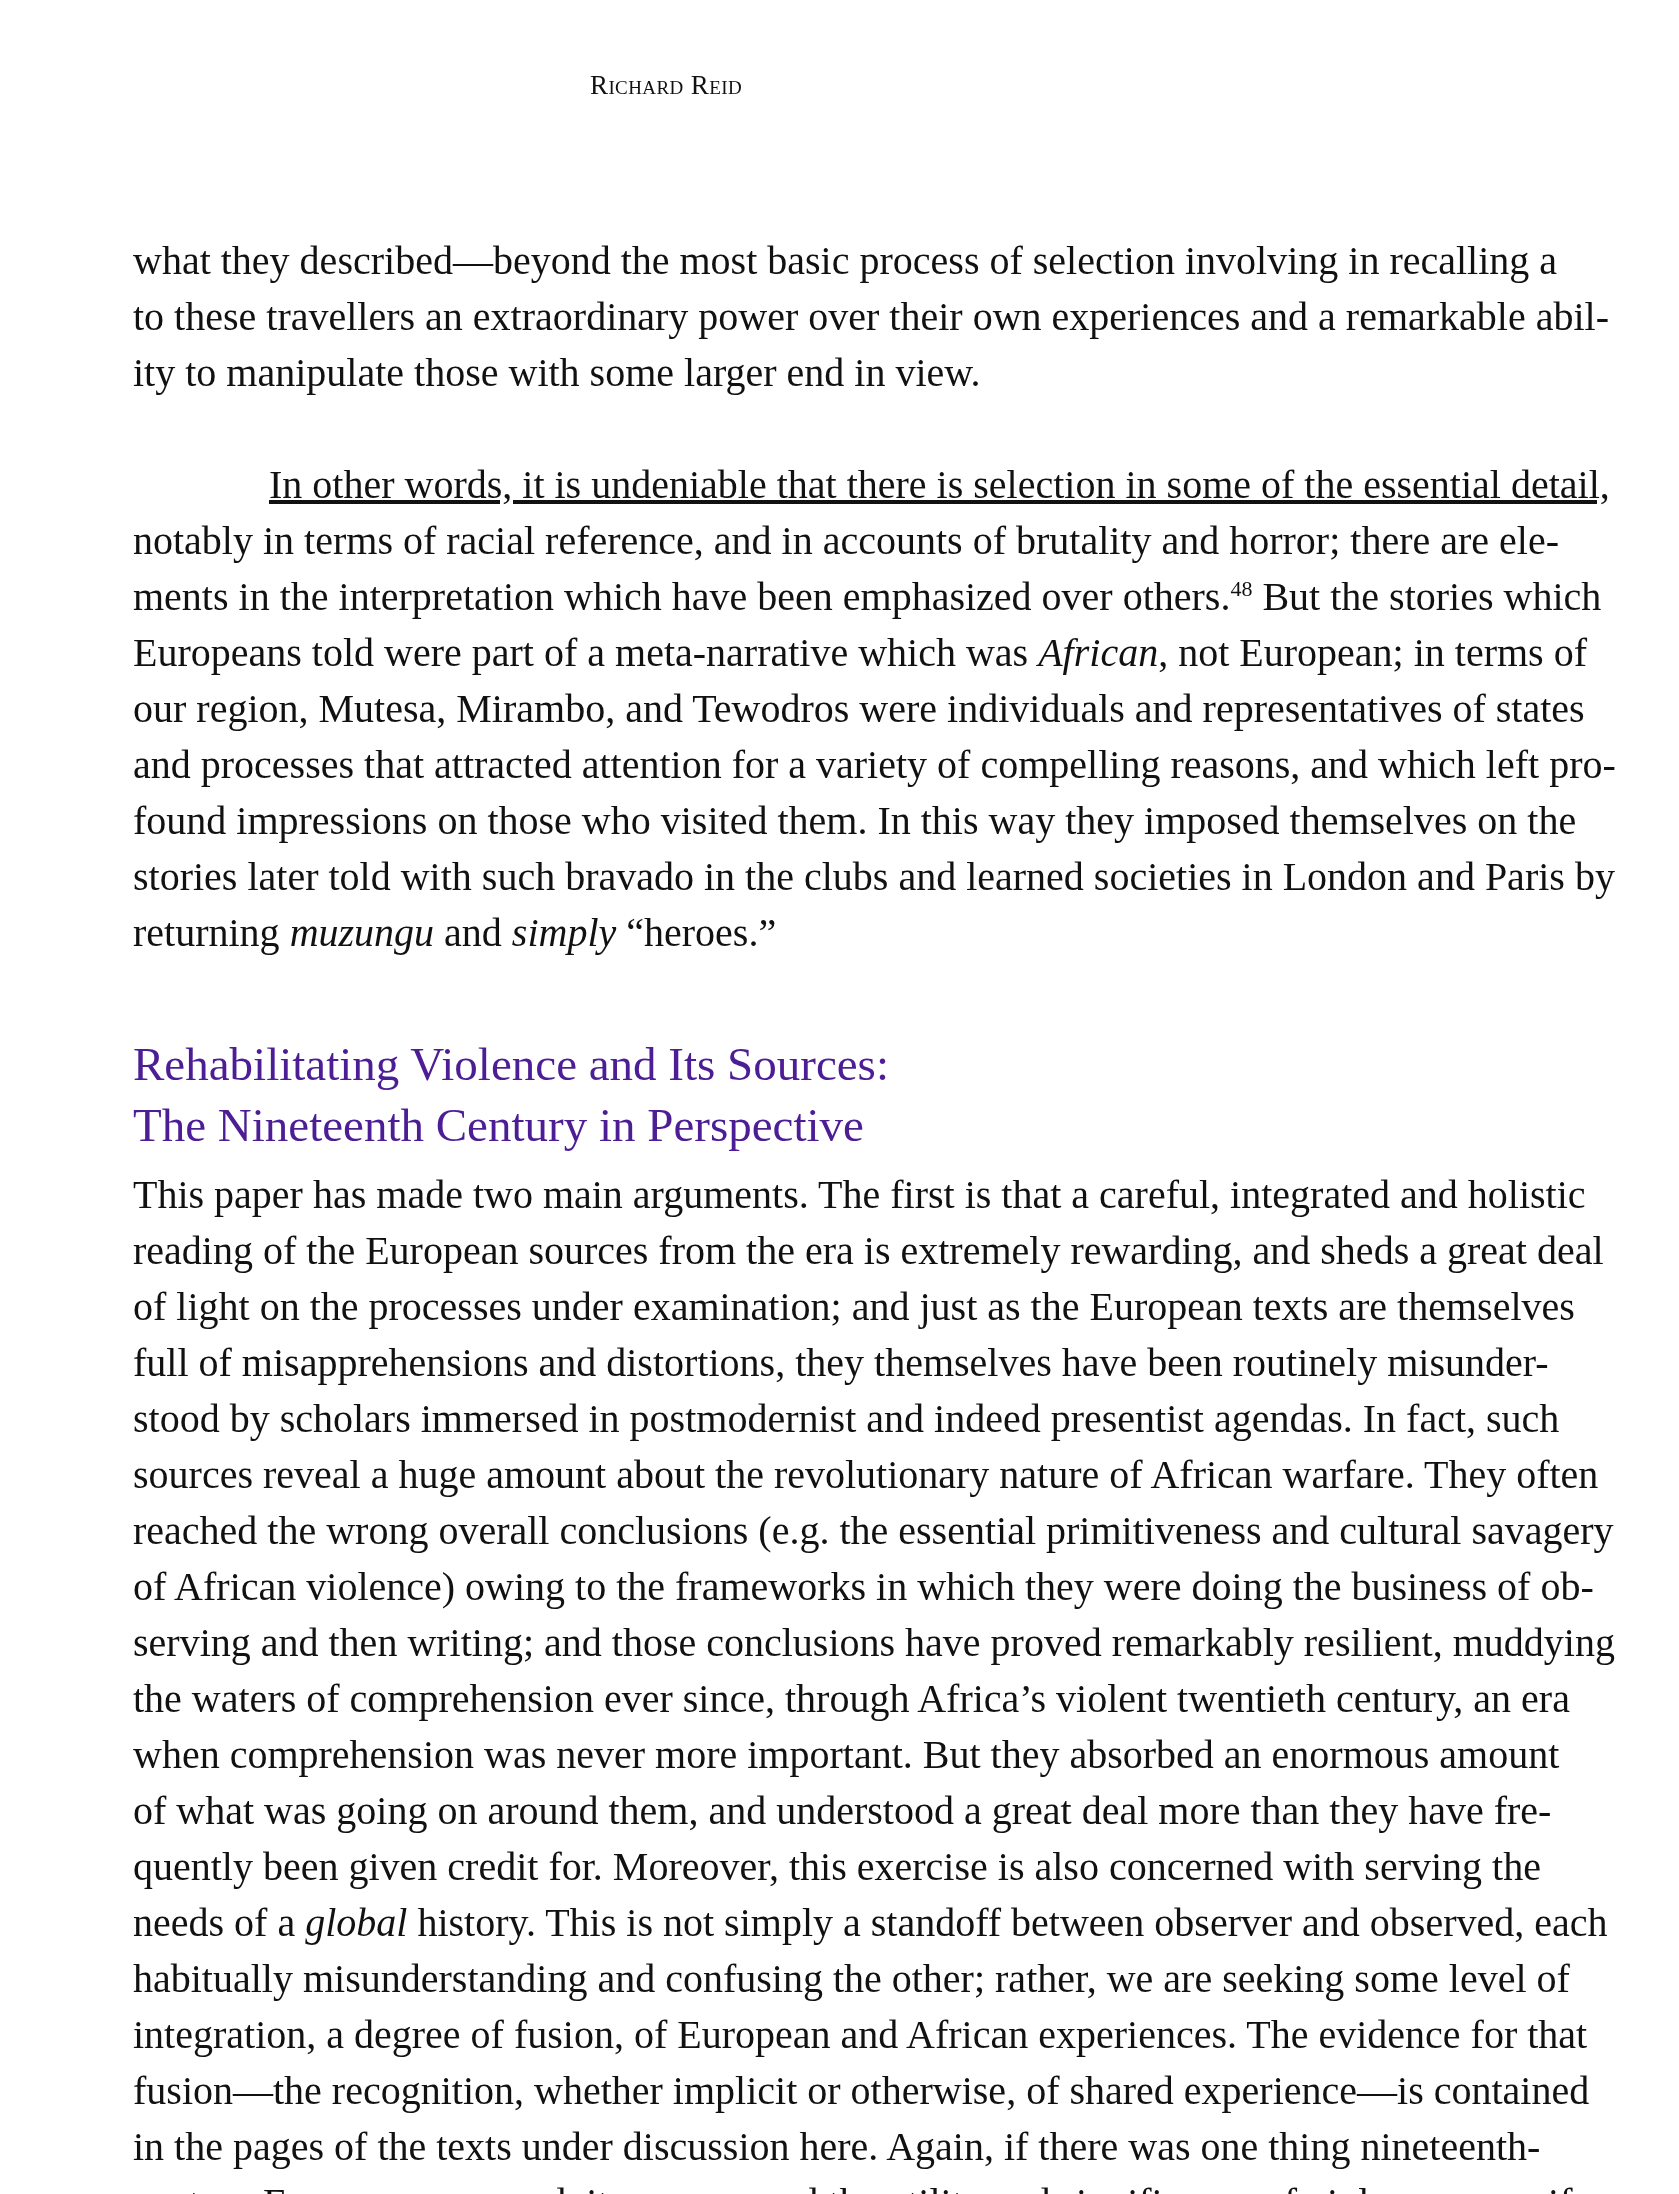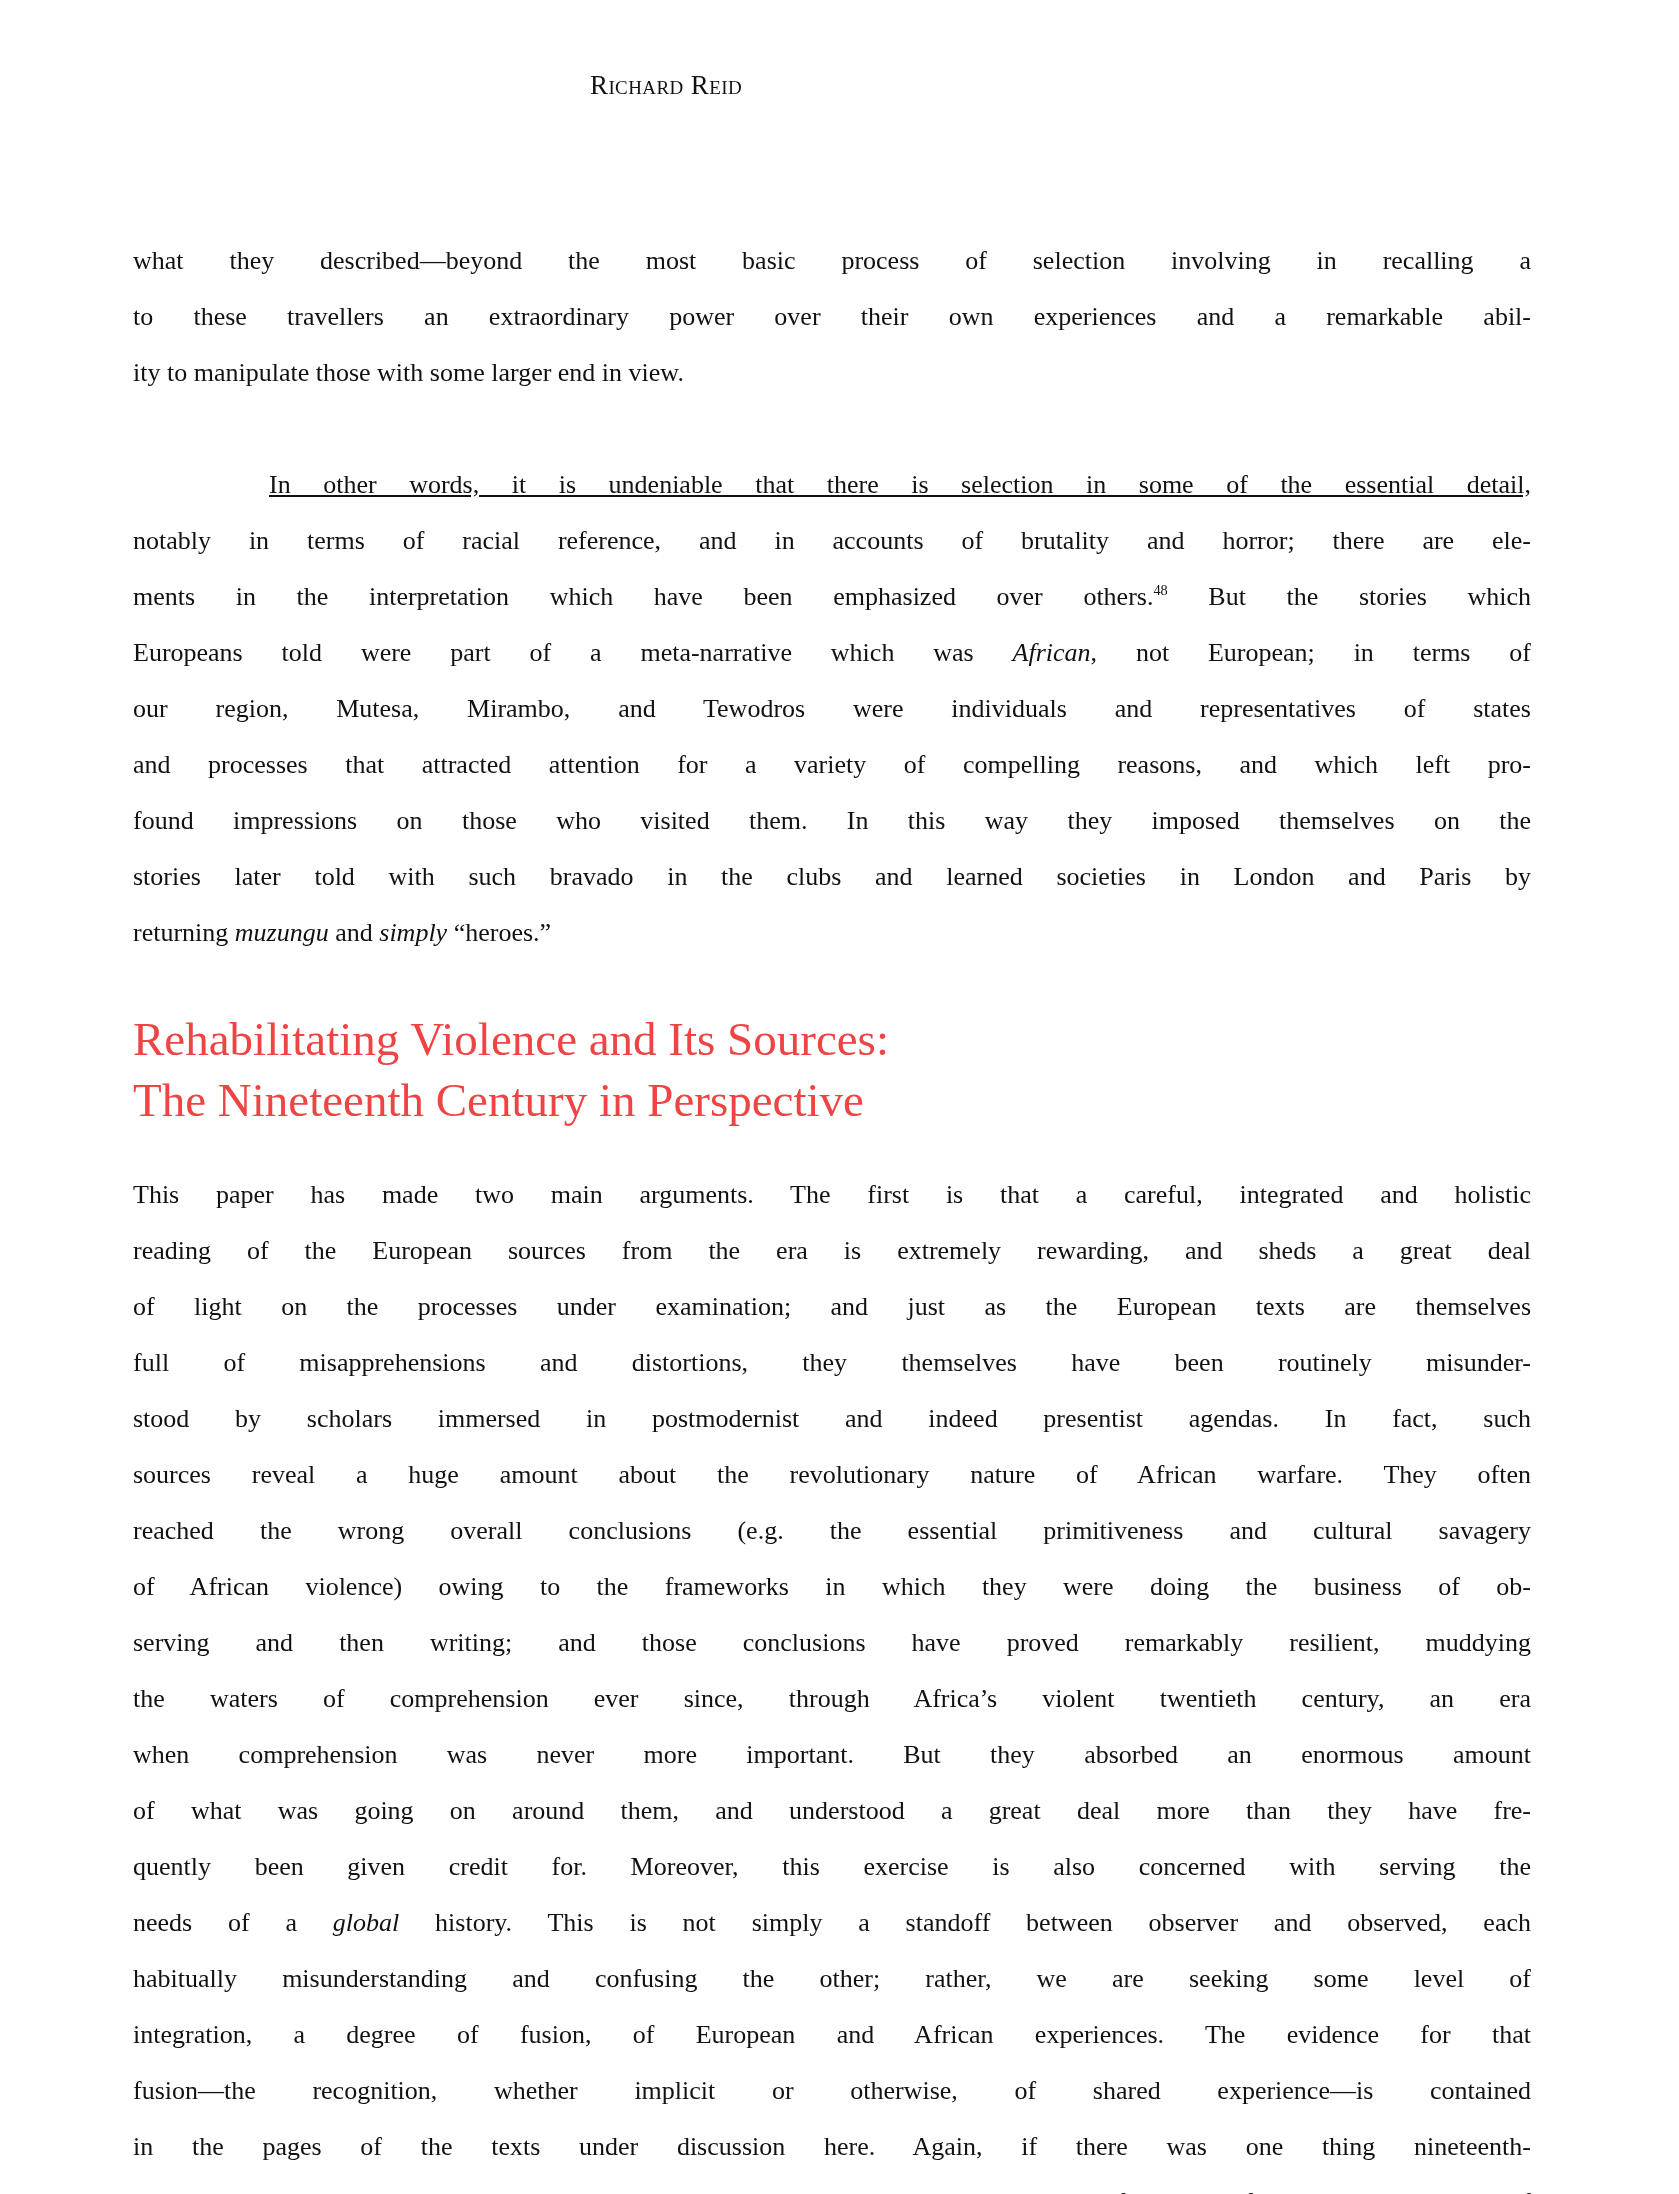--- a/index.html
+++ b/index.html
@@ -1,23 +1,23 @@
 <!DOCTYPE html>
 <html style="font-size:7px"><head>
 <meta charset="utf-8">
 <style>
   html, body { margin: 0; padding: 0; background: #ffffff; }
   body { width: 1680px; height: 2562px; position: relative; overflow: hidden; }
   .page { position: absolute; left: 0; top: 0; width: 1680px; height: 2562px; background: #fff; color: #111; font-family: "Liberation Serif", "DejaVu Serif", serif; }
   .running-head { position: absolute; top: 70px; left: 0; width: 1332px; text-align: center; font-size: 27px; letter-spacing: 0.4px; font-variant: small-caps; }
   .text-block { position: absolute; left: 133px; width: 1398px; }
-  .line { display: block; height: 56px; line-height: 56px; font-size: 26px; white-space: nowrap; text-align: justify; text-align-last: justify; }
+  .line { display: block; height: 56px; line-height: 56px; font-size: 40px; white-space: nowrap; text-align: justify; text-align-last: justify; }
   .line.last { text-align-last: left; }
   .line.indent { padding-left: 136px; text-decoration: underline; }
-  .heading { position: absolute; left: 133px; top: 1009px; font-size: 47px; line-height: 61px; color: #ef4444; }
+  .heading { position: absolute; left: 133px; top: 1034px; font-size: 47px; line-height: 61px; color: #4c1d95; }
   .heading span { display: block; }
   sup { font-size: 55%; vertical-align: super; line-height: 0; }
   i { font-style: italic; }
 </style>
 </head>
 <body>
 
 <div class="page">
 
   <div class="running-head">Richard Reid</div>

